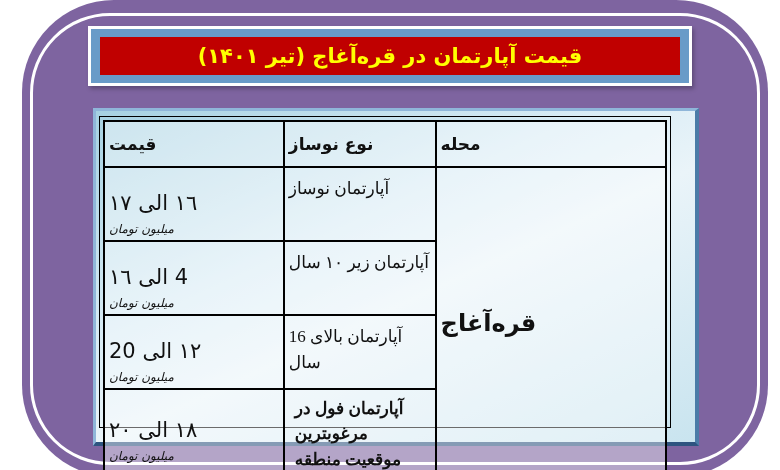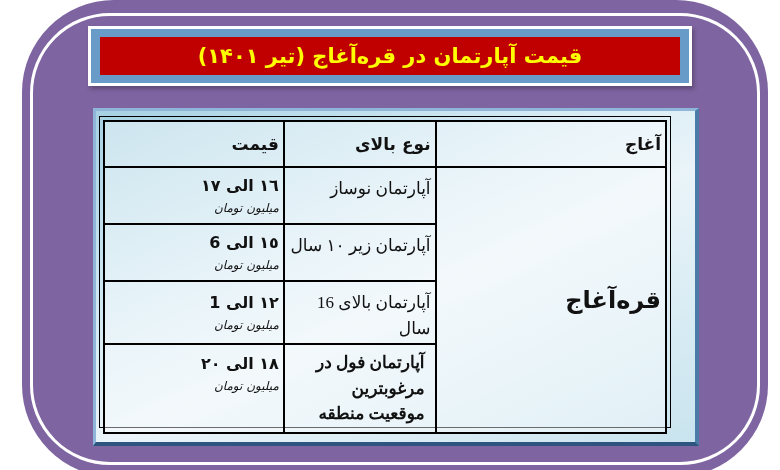--- a/index.html
+++ b/index.html
@@ -54,31 +54,31 @@
     border:1.5px solid #000;padding:3px;box-sizing:border-box;
   }
   table{
     width:100%;height:100%;border-collapse:collapse;table-layout:fixed;
     direction:rtl;
   }
   col.c-neigh{width:41%;} col.c-type{width:27%;} col.c-price{width:32%;}
   th,td{
     border:2px solid #000;
     background:rgba(255,255,255,0.42);
-    color:#111;text-align:right;padding:2px 4px;
+    color:#111;text-align:left;padding:2px 4px;
   }
   tr.hdr{height:46px;}
   tr.r1{height:57px;} tr.r2{height:57px;} tr.r3{height:57px;} tr.r4{height:89px;}
   th{font-size:17px;font-weight:bold;}
   td.neigh{font-size:24px;font-weight:bold;letter-spacing:1px;}
   td.type{font-size:17px;font-weight:normal;vertical-align:top;padding-top:8px;line-height:1.5;font-family:Liberation Serif, serif;}
   tr.r4 td.type{font-weight:bold;vertical-align:middle;padding:1px 10px;}
   td.price{vertical-align:middle;line-height:1.55;}
   tr.r4 td.price{vertical-align:top;padding-top:7px;}
-  .price-range{font-size:16px;font-weight:bold;}
+  .price-range{font-size:21px;font-weight:normal;margin-top:17px;}
   .price-unit{font-size:12px;font-weight:500;font-style:italic;}
 </style>
 </head>
 <body>
 
 <div class="frame">
   <div class="frame-line"></div>
 </div>
 
 <div class="banner">
@@ -94,43 +94,43 @@
 <div class="panel">
   <div class="tbl-wrap">
     <table dir="rtl">
       <colgroup>
         <col class="c-neigh">
           <col class="c-type">
           <col class="c-price">
       </colgroup>
       <tbody>
           <tr class="hdr">
-        <th>آغاج</th>
-        <th>نوع بالای</th>
+        <th>محله</th>
+        <th>نوع نوساز</th>
         <th>قیمت</th>
       </tr>
       <tr class="r1">
         <td class="neigh" rowspan="4">قره‌آغاج</td>
         <td class="type">آپارتمان نوساز</td>
         <td class="price">
           <div class="price-range">١٦ الی ١٧</div>
           <div class="price-unit">میلیون تومان</div>
         </td>
       </tr>
       <tr class="r2">
         <td class="type">آپارتمان زیر ١٠ سال</td>
         <td class="price">
-          <div class="price-range">١٥ الی 6</div>
+          <div class="price-range">4 الی ١٦</div>
           <div class="price-unit">میلیون تومان</div>
         </td>
       </tr>
       <tr class="r3">
         <td class="type">آپارتمان بالای 16 سال</td>
         <td class="price">
-          <div class="price-range">١٢ الی 1</div>
+          <div class="price-range">١٢ الی 20</div>
           <div class="price-unit">میلیون تومان</div>
         </td>
       </tr>
       <tr class="r4">
         <td class="type">آپارتمان فول در مرغوبترین موقعیت منطقه</td>
         <td class="price">
           <div class="price-range">١٨ الی ٢٠</div>
           <div class="price-unit">میلیون تومان</div>
         </td>
       </tr>

